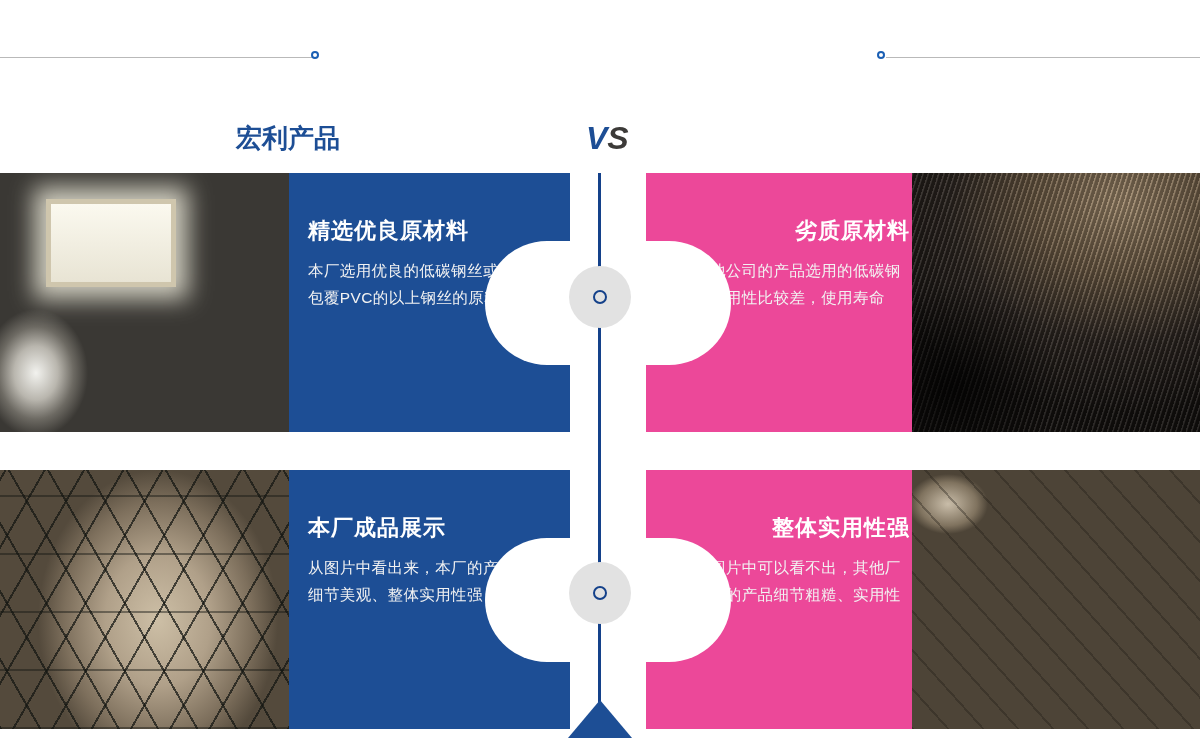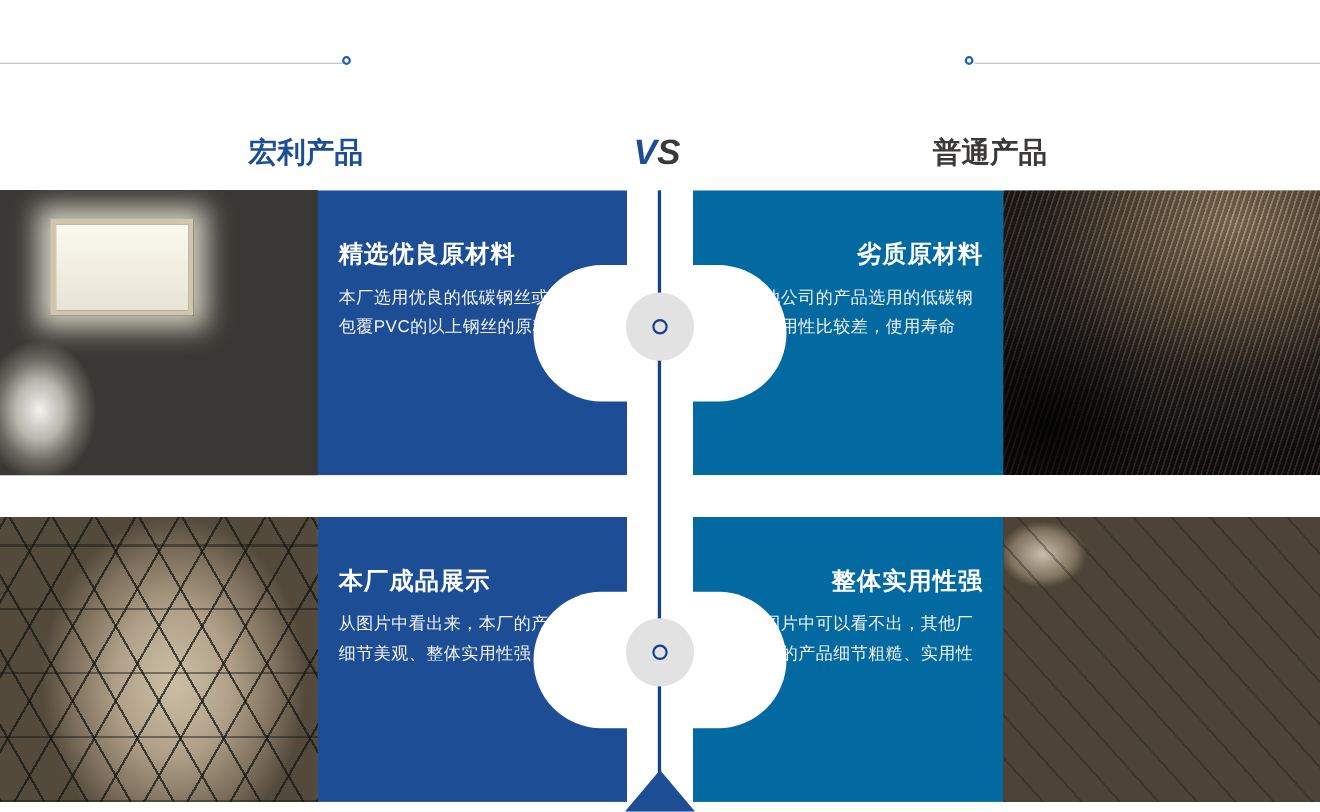--- a/index.html
+++ b/index.html
@@ -26,21 +26,21 @@
   }
   .hdr-ring.left{left:311px;}
   .hdr-ring.right{left:877px;}
   .hdr-title{
     position:absolute;top:30px;left:0;width:1200px;text-align:center;
     font-size:31px;font-weight:bold;color:#1b1b1b;letter-spacing:1px;
     line-height:1;
   }
 
   
-  .col-labels{position:absolute;left:8px;top:118px;width:1020px;height:48px;}
+  .col-labels{position:absolute;left:18px;top:118px;width:1020px;height:48px;}
   .lbl{
     position:absolute;top:0;font-size:26px;font-weight:bold;line-height:40px;
   }
   .lbl-left{left:218px;color:#1d4e95;}
   .lbl-right{left:840px;color:#3c3a38;}
   .lbl-vs{
     position:absolute;left:568px;top:-3px;font-size:32px;font-weight:bold;
     line-height:46px;letter-spacing:0px;font-style:italic;
   }
   .lbl-vs .v{color:#1d4e95;}
@@ -58,21 +58,21 @@
 
   
   .photo{position:absolute;top:0;height:259px;width:289px;overflow:hidden;}
   .side.left .photo{left:0;}
   .side.right .photo{right:0;width:288px;}
   .photo .ph{position:absolute;inset:0;}
 
   
   .panel{position:absolute;top:0;height:259px;width:281px;}
   .side.left .panel{left:289px;background:#1d4e95;}
-  .side.right .panel{left:0;width:282px;background:#0369a1;}
+  .side.right .panel{left:16px;width:282px;background:#ec4899;}
 
   .panel .ttl{
     position:absolute;font-size:22px;font-weight:bold;color:#ffffff;
     line-height:1;letter-spacing:1px;
   }
   .panel .bdy{
     position:absolute;font-size:15.5px;color:#f2f2f2;line-height:1.72;
     letter-spacing:0.4px;
   }
   .side.left .panel .ttl{left:19px;top:47px;text-align:left;}
@@ -186,21 +186,20 @@
 <div class="header">
   <div class="hdr-rule left"></div>
   <div class="hdr-ring left"></div>
   <div class="hdr-ring right"></div>
   <div class="hdr-rule right"></div>
 </div>
 
 <div class="col-labels">
   <div class="lbl lbl-left">宏利产品</div>
   <div class="lbl-vs"><span class="v">V</span><span class="s">S</span></div>
-  <div class="lbl lbl-right">普通产品</div>
 </div>
 
 <div class="rows">
 
   <div class="row r1">
 
     <div class="side left">
       <div class="photo">
         <div class="ph ph-coils"></div>
       </div>

